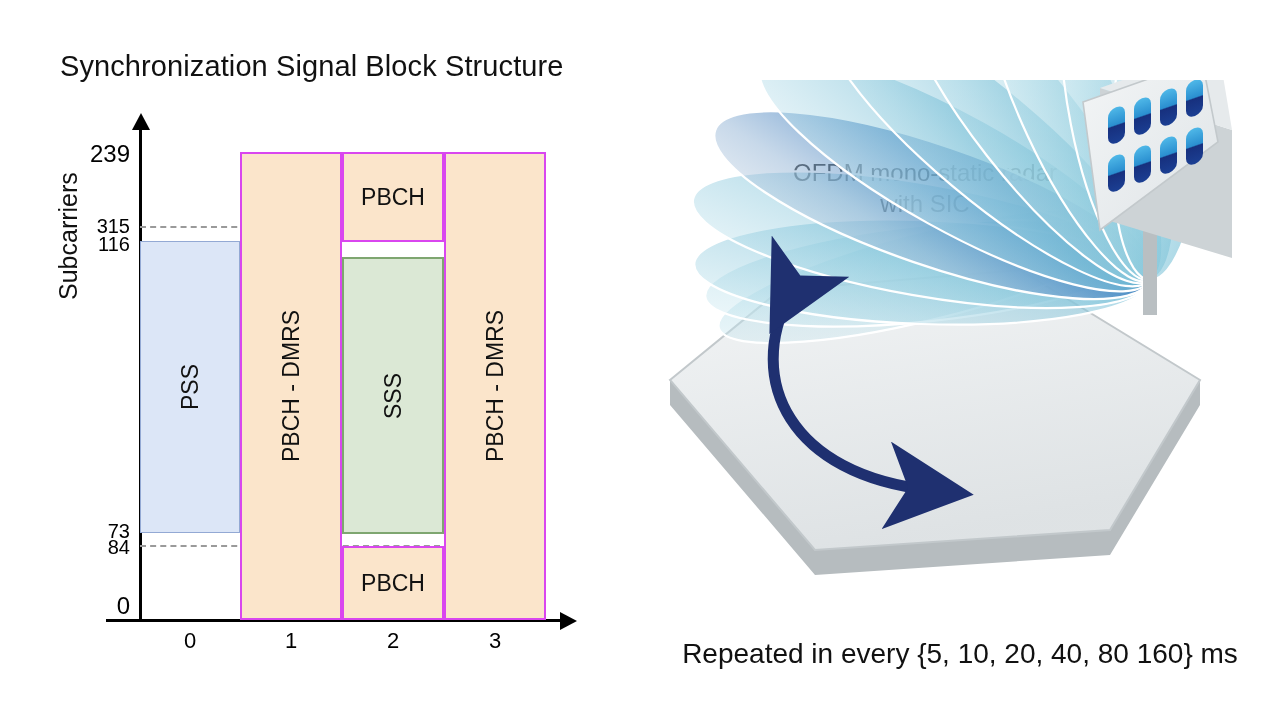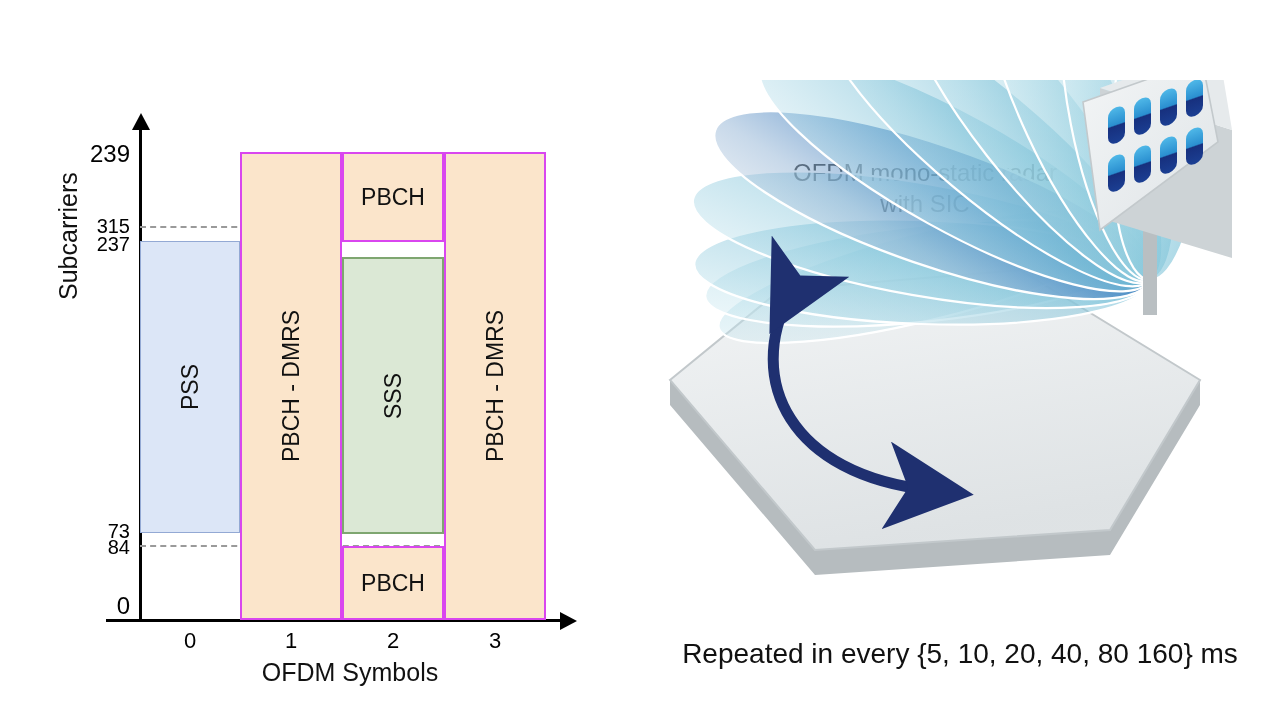--- a/index.html
+++ b/index.html
@@ -102,39 +102,40 @@
   #radar-label{
     position:absolute;left:140px;top:158px;width:290px;
     text-align:center;font-size:24px;line-height:1.28;color:#111;
   }
 </style>
 </head>
 <body>
 
 <div class="panel" id="left-panel">
 
+  <div class="panel-title" id="ssb-title">Synchronization Signal Block Structure</div>
 
   <div id="ssb-chart">
 
     <div class="axis-line" id="y-axis"></div>
     <div class="axis-line" id="x-axis"></div>
     <div class="axis-arrow" id="y-arrow"></div>
     <div class="axis-arrow" id="x-arrow"></div>
 
     <div class="gridline" style="top:226px;"></div>
     <div class="gridline" style="top:545px;"></div>
 
     <div class="ytick-wrap big" style="top:153px;">
       <span>239</span>
     </div>
     <div class="ytick-wrap" style="top:226px;">
       <span>315</span>
     </div>
     <div class="ytick-wrap" style="top:244px;">
-      <span>237</span>
+      <span>116</span>
     </div>
     <div class="ytick-wrap" style="top:531px;">
       <span>73</span>
     </div>
     <div class="ytick-wrap" style="top:547px;">
       <span>84</span>
     </div>
     <div class="ytick-wrap big" style="top:605px;">
       <span>0</span>
     </div>
@@ -161,21 +162,20 @@
 
     <div class="cell cell-orange" style="left:428px;top:152px;width:102px;height:468px;">
       <div class="cell-label-v">PBCH - DMRS</div>
     </div>
 
     <div class="xtick" style="left:144px;">0</div>
     <div class="xtick" style="left:245px;">1</div>
     <div class="xtick" style="left:347px;">2</div>
     <div class="xtick" style="left:449px;">3</div>
 
-    <div id="x-axis-title">OFDM Symbols</div>
     <div id="y-axis-title">Subcarriers</div>
   </div>
 </div>
 
 <div class="panel" id="right-panel">
 
 
   <div id="radar-label">OFDM mono-static radar with SIC</div>
 
   <div id="gnb-label">gNB</div>

